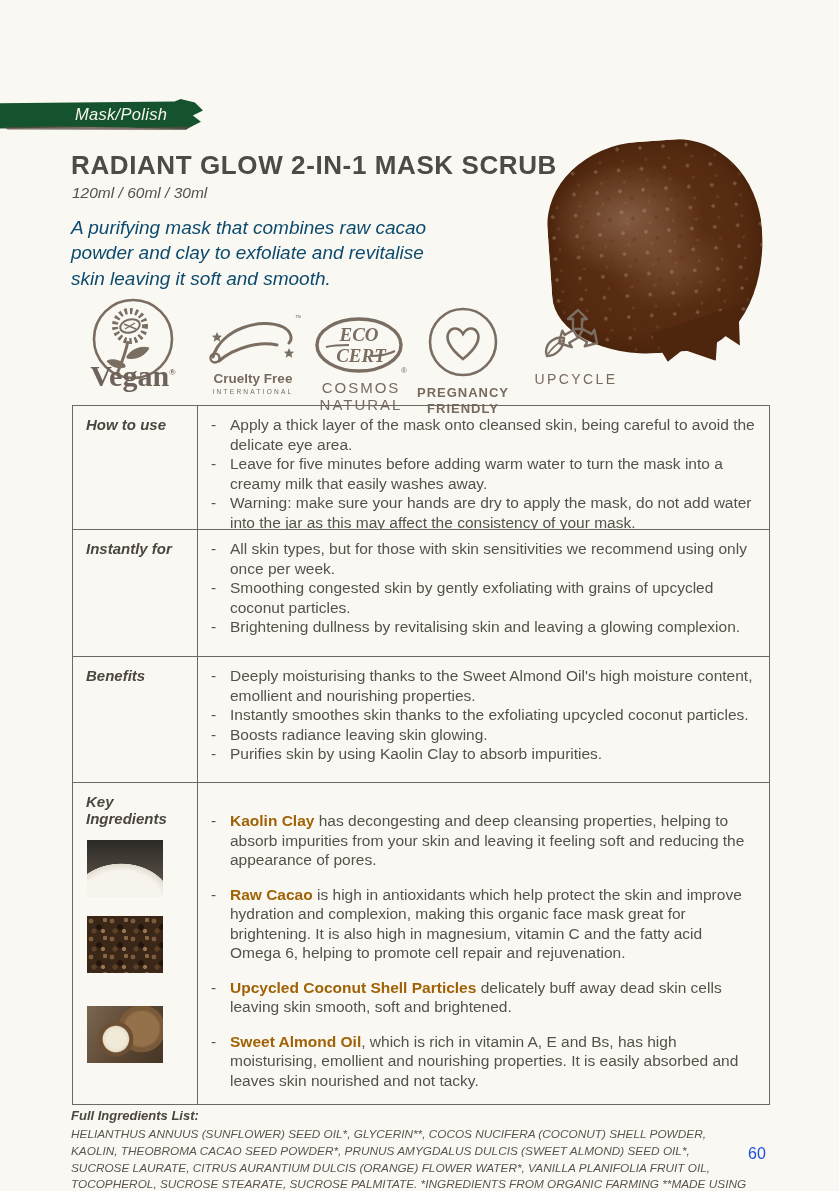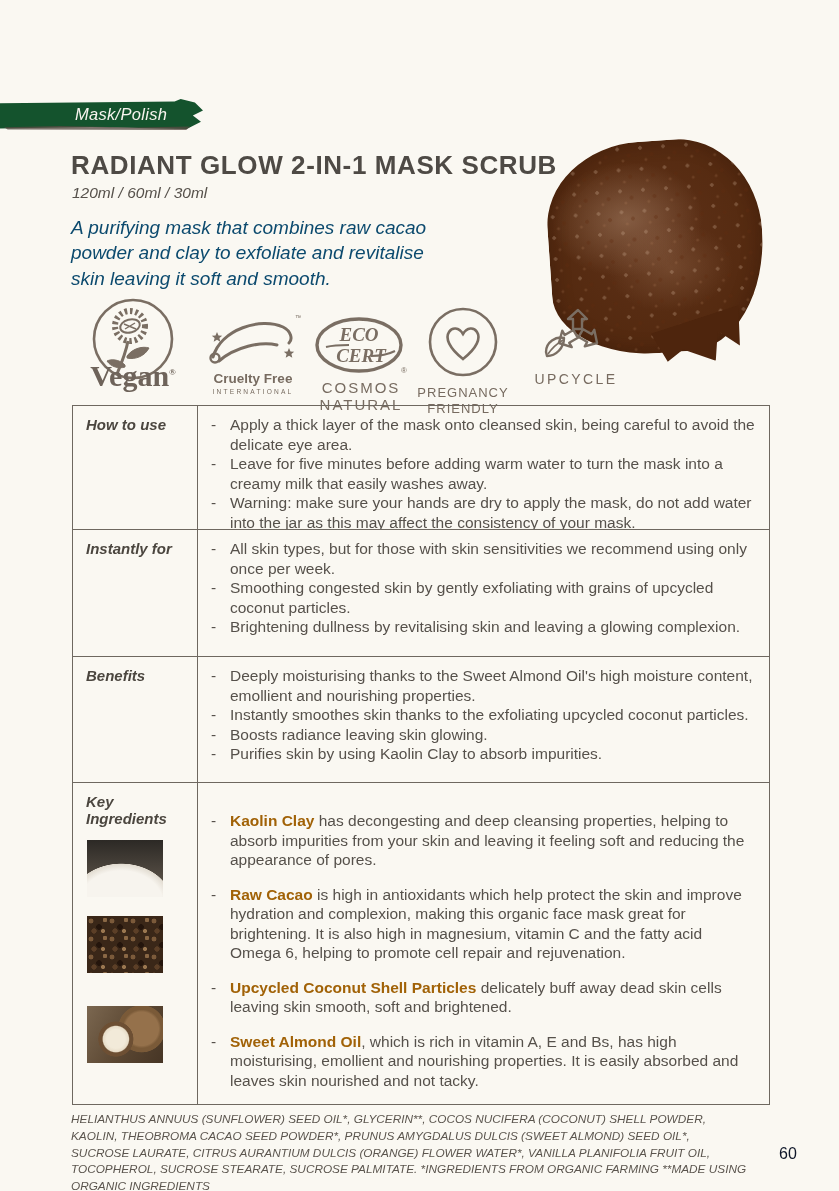--- a/index.html
+++ b/index.html
@@ -44,21 +44,21 @@
   .badge svg{display:block;}
   .b-vegan{width:116px;margin-right:14px;}
   .vegan-word{position:absolute;left:0;width:100%;bottom:-12px;text-align:center;
     font-family:"Liberation Serif",serif;font-weight:700;font-size:30px;color:#6E635A;}
   .vegan-word sup{font-size:9px;}
   .b-cruelty{width:96px;margin-right:14px;margin-top:14px;}
   .cap-bold{font-size:13.5px;font-weight:700;margin-top:3px;line-height:1.05;}
   .cap-tiny{font-size:6.6px;letter-spacing:2.2px;margin-top:2px;}
   .b-eco{width:92px;margin-right:13px;margin-top:20px;}
   .cap-caps{font-size:15px;letter-spacing:2px;line-height:1.15;margin-top:4px;text-align:center;}
-  .b-preg{width:86px;margin-right:32px;margin-top:8px;}
+  .b-preg{width:86px;margin-right:32px;margin-top:8px;font-weight:bold;}
   .cap-med{font-size:13px;letter-spacing:1px;line-height:1.2;margin-top:4px;text-align:center;}
   .b-upcycle{width:76px;margin-top:8px;}
   .cap-up{font-size:14px;letter-spacing:2.4px;margin-top:4px;}
 
   
   .info-table{position:absolute;left:72px;top:405px;width:698px;border:1px solid #6E6860;
     box-sizing:border-box;background:transparent;}
   .trow{display:flex;box-sizing:border-box;border-bottom:1px solid #6E6860;}
   .trow:last-child{border-bottom:none;}
   .r1{height:124px;} .r2{height:127px;} .r3{height:126px;} .r4{height:321px;}
@@ -89,21 +89,21 @@
   .img-coconut{margin-top:33px;
     background:
       radial-gradient(circle at 38% 58%, #F2EAD9 0 16%, #E8DDC8 22%, #6D4F33 24% 30%, rgba(0,0,0,0) 31%),
       radial-gradient(circle at 72% 40%, #95714B 0 26%, #7A5A38 30% 36%, rgba(0,0,0,0) 37%),
       linear-gradient(120deg,#7B6750 0%,#5C4833 52%,#463525 100%);}
 
   
   .footer{position:absolute;left:71px;top:1108px;width:700px;}
   .footer-heading{font-size:13px;font-weight:700;font-style:italic;color:#4B463F;}
   .footer-text{margin-top:3px;width:678px;font-size:11.8px;font-style:italic;color:#5B554E;line-height:1.42;}
-  .page-number{position:absolute;left:779px;top:1145px;font-size:16px;color:#0f172a;}
+  .page-number{position:absolute;left:748px;top:1145px;font-size:16px;color:#1d4ed8;}
 </style>
 </head>
 <body>
 
 <div class="page">
 
   <div class="tag-band">
     <span>Mask/Polish</span>
   </div>
   <div class="tag-underline"></div>
@@ -278,18 +278,19 @@
         <div class="bullet ing">
             <span class="dash">-</span>
             <span><b>Sweet Almond Oil</b><span>, which is rich in vitamin A, E and Bs, has high moisturising, emollient and nourishing properties. It is easily absorbed and leaves skin nourished and not tacky.</span></span>
           </div>
       </div>
     </div>
 
   </div>
 
   <div class="footer">
+    <div class="footer-heading">Full Ingredients List:</div>
     <div class="footer-text">HELIANTHUS ANNUUS (SUNFLOWER) SEED OIL*, GLYCERIN**, COCOS NUCIFERA (COCONUT) SHELL POWDER, KAOLIN, THEOBROMA CACAO SEED POWDER*, PRUNUS AMYGDALUS DULCIS (SWEET ALMOND) SEED OIL*, SUCROSE LAURATE, CITRUS AURANTIUM DULCIS (ORANGE) FLOWER WATER*, VANILLA PLANIFOLIA FRUIT OIL, TOCOPHEROL, SUCROSE STEARATE, SUCROSE PALMITATE. *INGREDIENTS FROM ORGANIC FARMING **MADE USING ORGANIC INGREDIENTS</div>
   </div>
 
   <div class="page-number">60</div>
 
 </div>
 
 </body></html>

